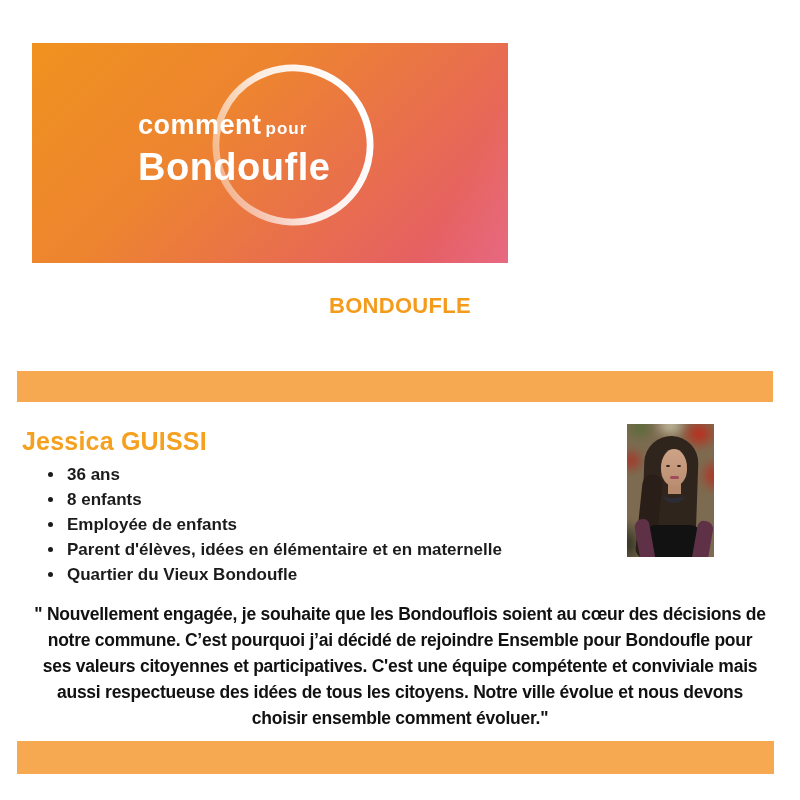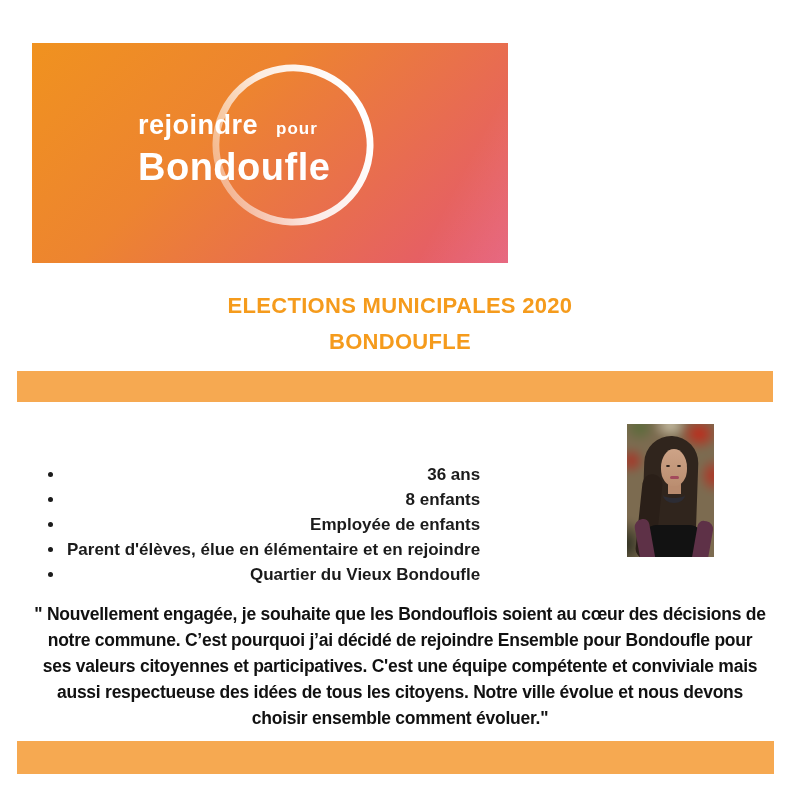--- a/index.html
+++ b/index.html
@@ -21,21 +21,21 @@
     content: ""; position: absolute; right: -40px; bottom: -60px; width: 260px; height: 200px;
     background: linear-gradient(315deg, rgba(255,255,255,0.20) 0%, rgba(255,255,255,0) 45%);
     transform: rotate(-18deg);
   }
   .logo-circle { position: absolute; left: 0; top: 0; width: 476px; height: 220px; }
   .logo-text {
     position: absolute; left: 106px; top: 66px;
     color: #ffffff; font-weight: 600; letter-spacing: 0.5px;
   }
   .logo-line1 { font-size: 27px; line-height: 32px; }
-  .logo-line1 .pour { font-size: 17px; font-weight: 600; margin-left: 18px; letter-spacing: 1px; }
+  .logo-line1 .pour { font-size: 17px; font-weight: 600; margin-left: 4px; letter-spacing: 1px; }
   .logo-line2 { font-size: 38px; line-height: 42px; margin-top: 1px; letter-spacing: 0.5px; }
 
   
   .main-heading {
     position: absolute; left: 0; top: 288px; width: 800px;
     text-align: center; color: #F59B1C; font-weight: bold;
     font-size: 22px; line-height: 36px; letter-spacing: 0.3px;
   }
 
   
@@ -43,21 +43,21 @@
   .bar-bottom { position: absolute; left: 17px; top: 741px; width: 757px; height: 33px; background: #F6A951; }
 
   
   .candidate-name {
     position: absolute; left: 22px; top: 427px;
     color: #F5A01E; font-size: 25px; font-weight: bold; letter-spacing: 0.2px;
   }
   .candidate-details {
     position: absolute; left: 48px; top: 462px;
     list-style: disc; padding-left: 17px;
-    color: #1b1b1b; font-size: 17px; font-weight: bold; line-height: 25px; text-align: right;
+    color: #1b1b1b; font-size: 17px; font-weight: bold; line-height: 25px;
   }
   .candidate-details li { padding-left: 2px; }
 
   
   .candidate-photo {
     position: absolute; left: 627px; top: 424px; width: 87px; height: 133px;
     overflow: hidden; background: #8a7a5f;
   }
   .photo-bg {
     position: absolute; left: -8px; top: -8px; width: 103px; height: 149px;
@@ -116,38 +116,38 @@
       <defs>
         <linearGradient id="cgrad" x1="0" y1="0" x2="1" y2="0">
           <stop offset="0" stop-color="#ffffff" stop-opacity="0.45"></stop>
           <stop offset="0.45" stop-color="#ffffff" stop-opacity="0.85"></stop>
           <stop offset="1" stop-color="#ffffff" stop-opacity="1"></stop>
         </linearGradient>
       </defs>
       <circle cx="261" cy="102" r="77" fill="none" stroke="url(#cgrad)" stroke-width="7" transform="rotate(-20 261 102)"></circle>
     </svg>
     <div class="logo-text">
-      <div class="logo-line1"><span>rejoindre</span><span class="pour">pour</span></div>
+      <div class="logo-line1"><span>comment</span><span class="pour">pour</span></div>
       <div class="logo-line2">Bondoufle</div>
     </div>
   </div>
 
   <div class="main-heading">
-    <div>ELECTIONS MUNICIPALES 2020</div>
     <div>BONDOUFLE</div>
   </div>
 
   <div class="bar-top"></div>
 
+  <div class="candidate-name">Jessica GUISSI</div>
 
   <ul class="candidate-details">
     <li>36 ans</li>
     <li>8 enfants</li>
     <li>Employée de enfants</li>
-    <li>Parent d'élèves, élue en élémentaire et en rejoindre</li>
+    <li>Parent d'élèves, idées en élémentaire et en maternelle</li>
     <li>Quartier du Vieux Bondoufle</li>
   </ul>
 
   <div class="candidate-photo">
     <div class="photo-bg"></div>
     <div class="photo-hair"></div>
     <div class="photo-hair-strand"></div>
     <div class="photo-neck"></div>
     <div class="photo-top"></div>
     <div class="photo-cardigan-l"></div>

